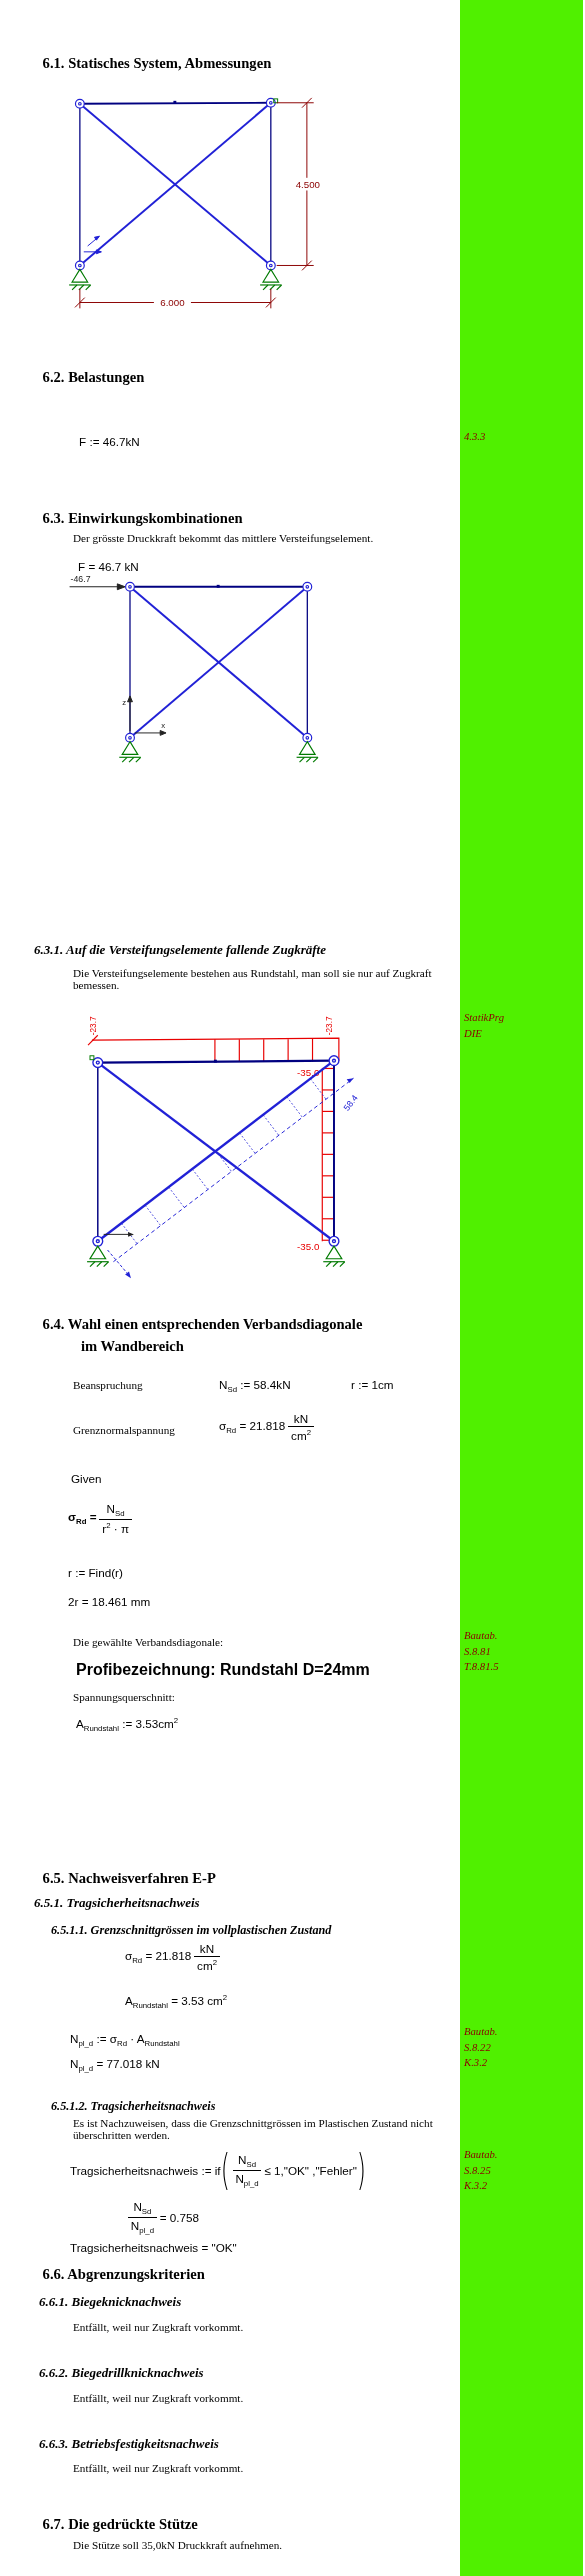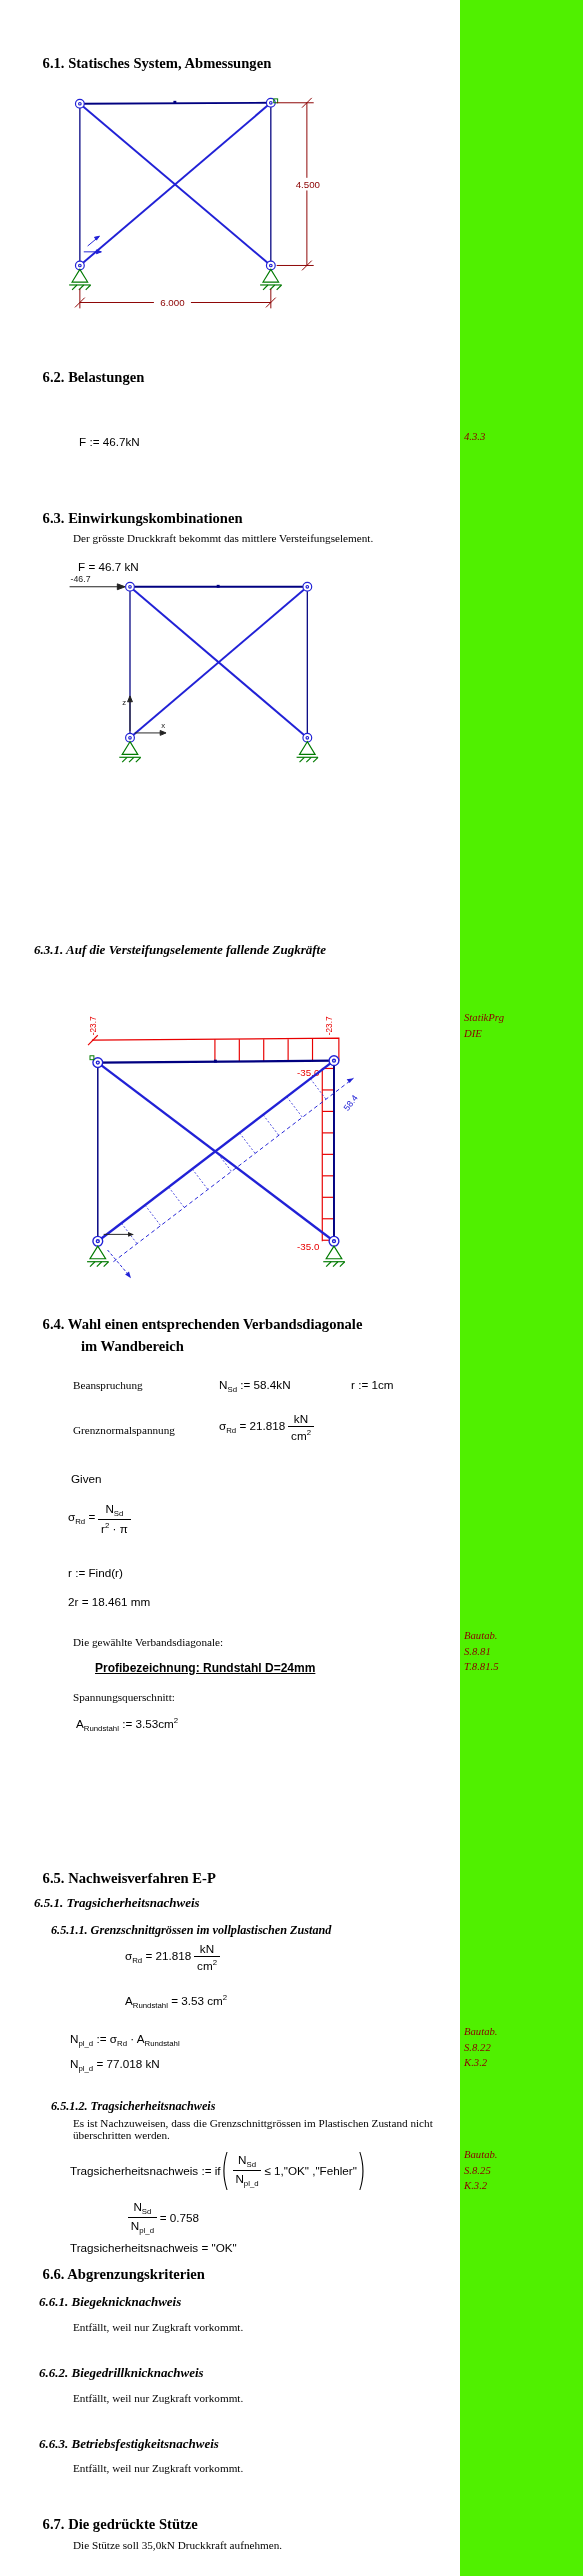--- a/index.html
+++ b/index.html
@@ -12,23 +12,23 @@
   .h4{font-size:12.2px;font-weight:bold;font-style:italic;}
   .body-t{font-size:11.2px;}
   .math{font-family:"Liberation Sans",sans-serif;font-size:11.7px;display:inline-flex;align-items:center;}
   .math sub{font-size:7.8px;vertical-align:-2.9px;}
   .math sup{font-size:7.8px;vertical-align:4.9px;}
   .frac{display:inline-block;text-align:center;vertical-align:middle;margin:0 2.9px;}
   .frac .num{display:block;padding:0 2.9px 1px 2.9px;}
   .frac .den{display:block;border-top:1px solid #000;padding:1px 2.9px 0 2.9px;}
   .bigp{font-size:43px;font-weight:100;line-height:39px;font-family:"DejaVu Sans",sans-serif;
         transform:scaleX(.55);display:inline-block;margin:0 -3.9px;}
-  .bold-eq{font-weight:normal;}
-  .profile{font-family:"Liberation Sans",sans-serif;font-size:12px;font-weight:bold;
-           text-decoration:underline;margin-left:19px;}
+  .bold-eq{font-weight:bold;}
+  .profile{font-family:"Liberation Sans",sans-serif;font-size:16px;font-weight:bold;
+           }
   .note{font-size:10.7px;font-style:italic;color:#8b0000;line-height:15.6px;}
   #sidebar{position:absolute;left:460px;top:0;width:123px;height:2576px;background:#50f000;}
 </style>
 </head>
 <body>
 
 <div id="page">
 
   <div id="sidebar"></div>
 
@@ -169,20 +169,24 @@
       <line x1="78" y1="165" x2="78" y2="132"></line>
         <path d="M78,129 l-2.5,6 l5,0 Z"></path>
       <line x1="83" y1="167" x2="112" y2="167"></line>
         <path d="M115,167 l-6,-2.5 l0,5 Z"></path>
     </g>
     <text x="70" y="138" font-size="8" fill="#222" font-family="Liberation Sans, sans-serif">z</text>
     <text x="110" y="162" font-size="8" fill="#222" font-family="Liberation Sans, sans-serif">x</text>
   </svg>
 
   <div class="abs h3" style="left:34px;top:942px">6.3.1. Auf die Versteifungselemente fallende Zugkräfte</div>
+  <div class="abs body-t" style="left:73px;top:967px">
+    <div>Die Versteifungselemente bestehen aus Rundstahl, man soll sie nur auf Zugkraft</div>
+    <div>bemessen.</div>
+  </div>
 
   <svg class="abs" style="left:49px;top:1002px" width="366" height="293" viewBox="0 0 375 300">
     <g stroke="#e80000" stroke-width="1.2" fill="none">
       <polyline points="44,39 297,37 297,60"></polyline>
       <line x1="40" y1="44" x2="50" y2="34"></line>
       <line x1="170" y1="38" x2="170" y2="61"></line>
       <line x1="195" y1="38" x2="195" y2="61"></line>
       <line x1="220" y1="38" x2="220" y2="61"></line>
       <line x1="245" y1="38" x2="245" y2="61"></line>
       <line x1="270" y1="37" x2="270" y2="61"></line>

